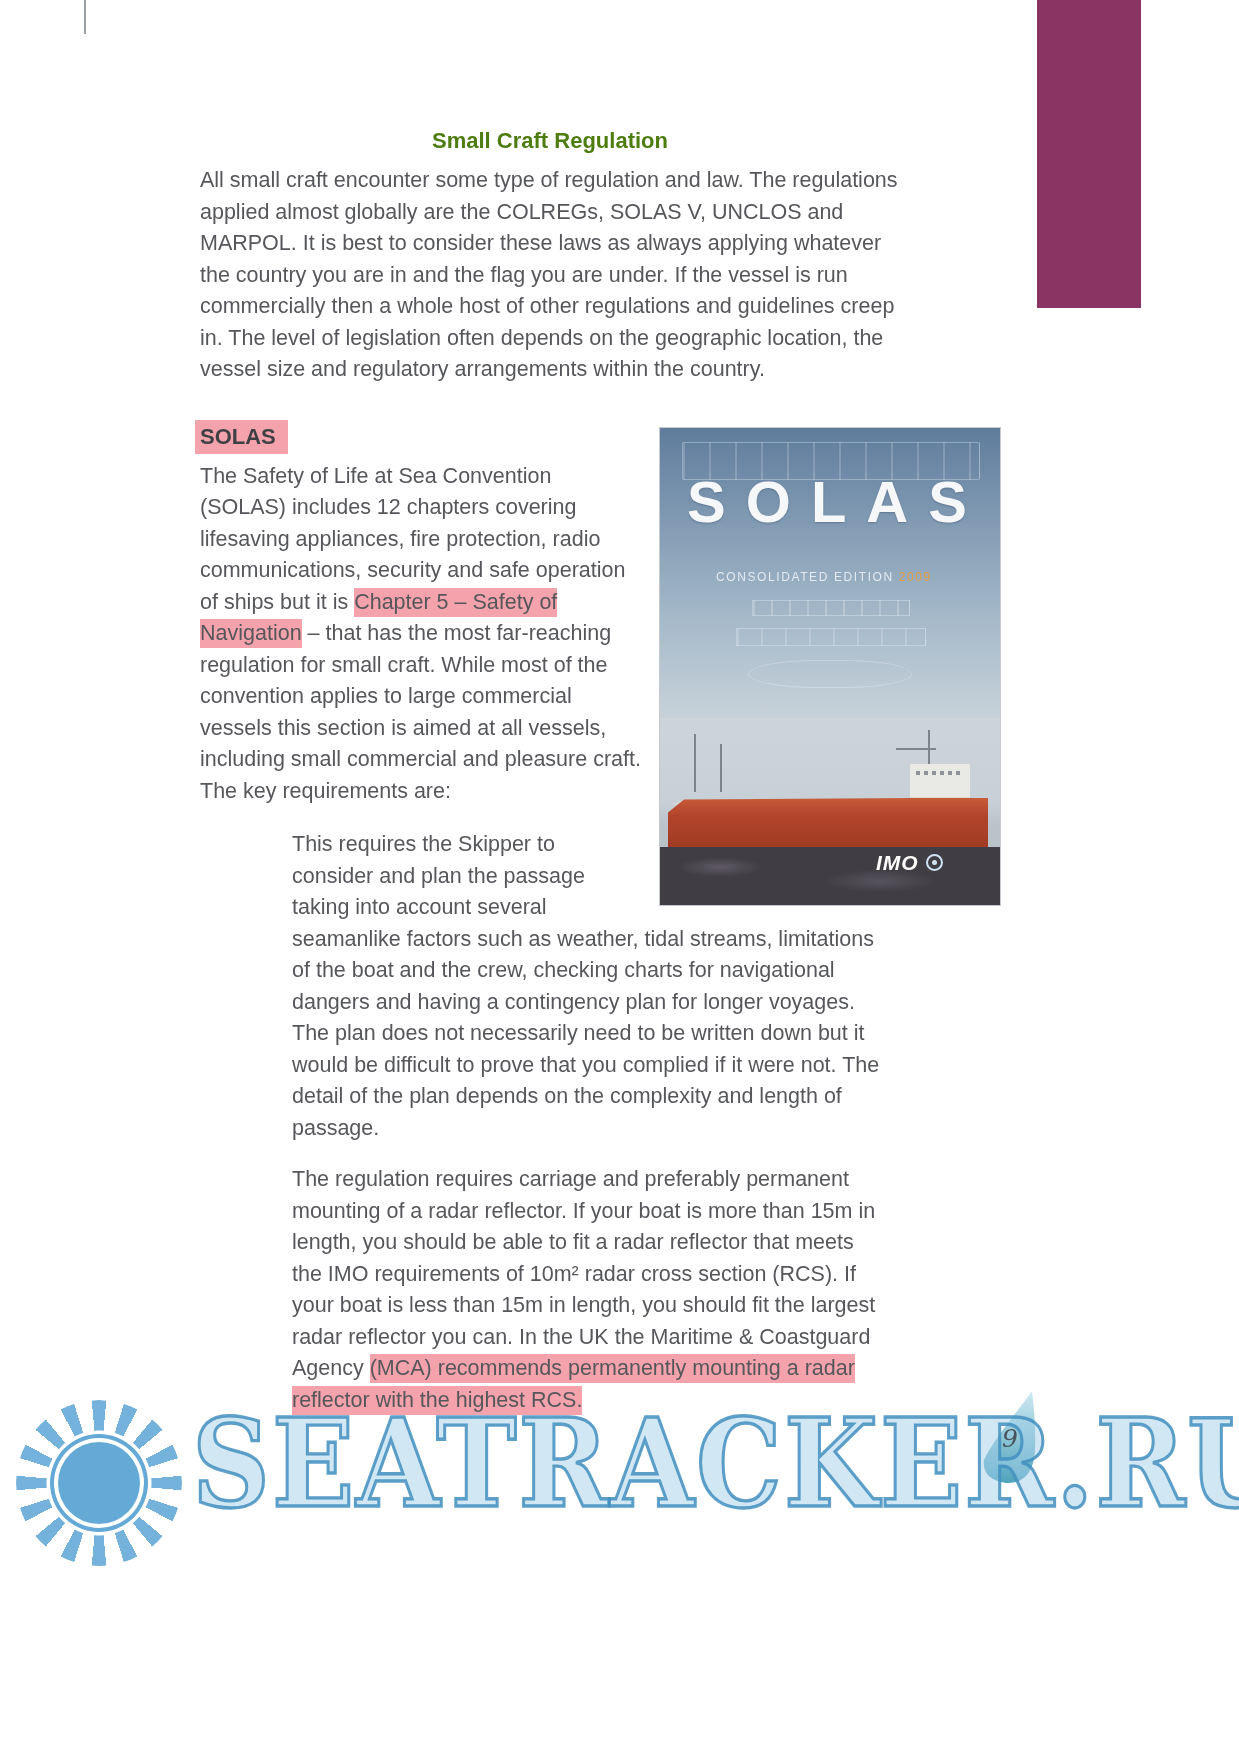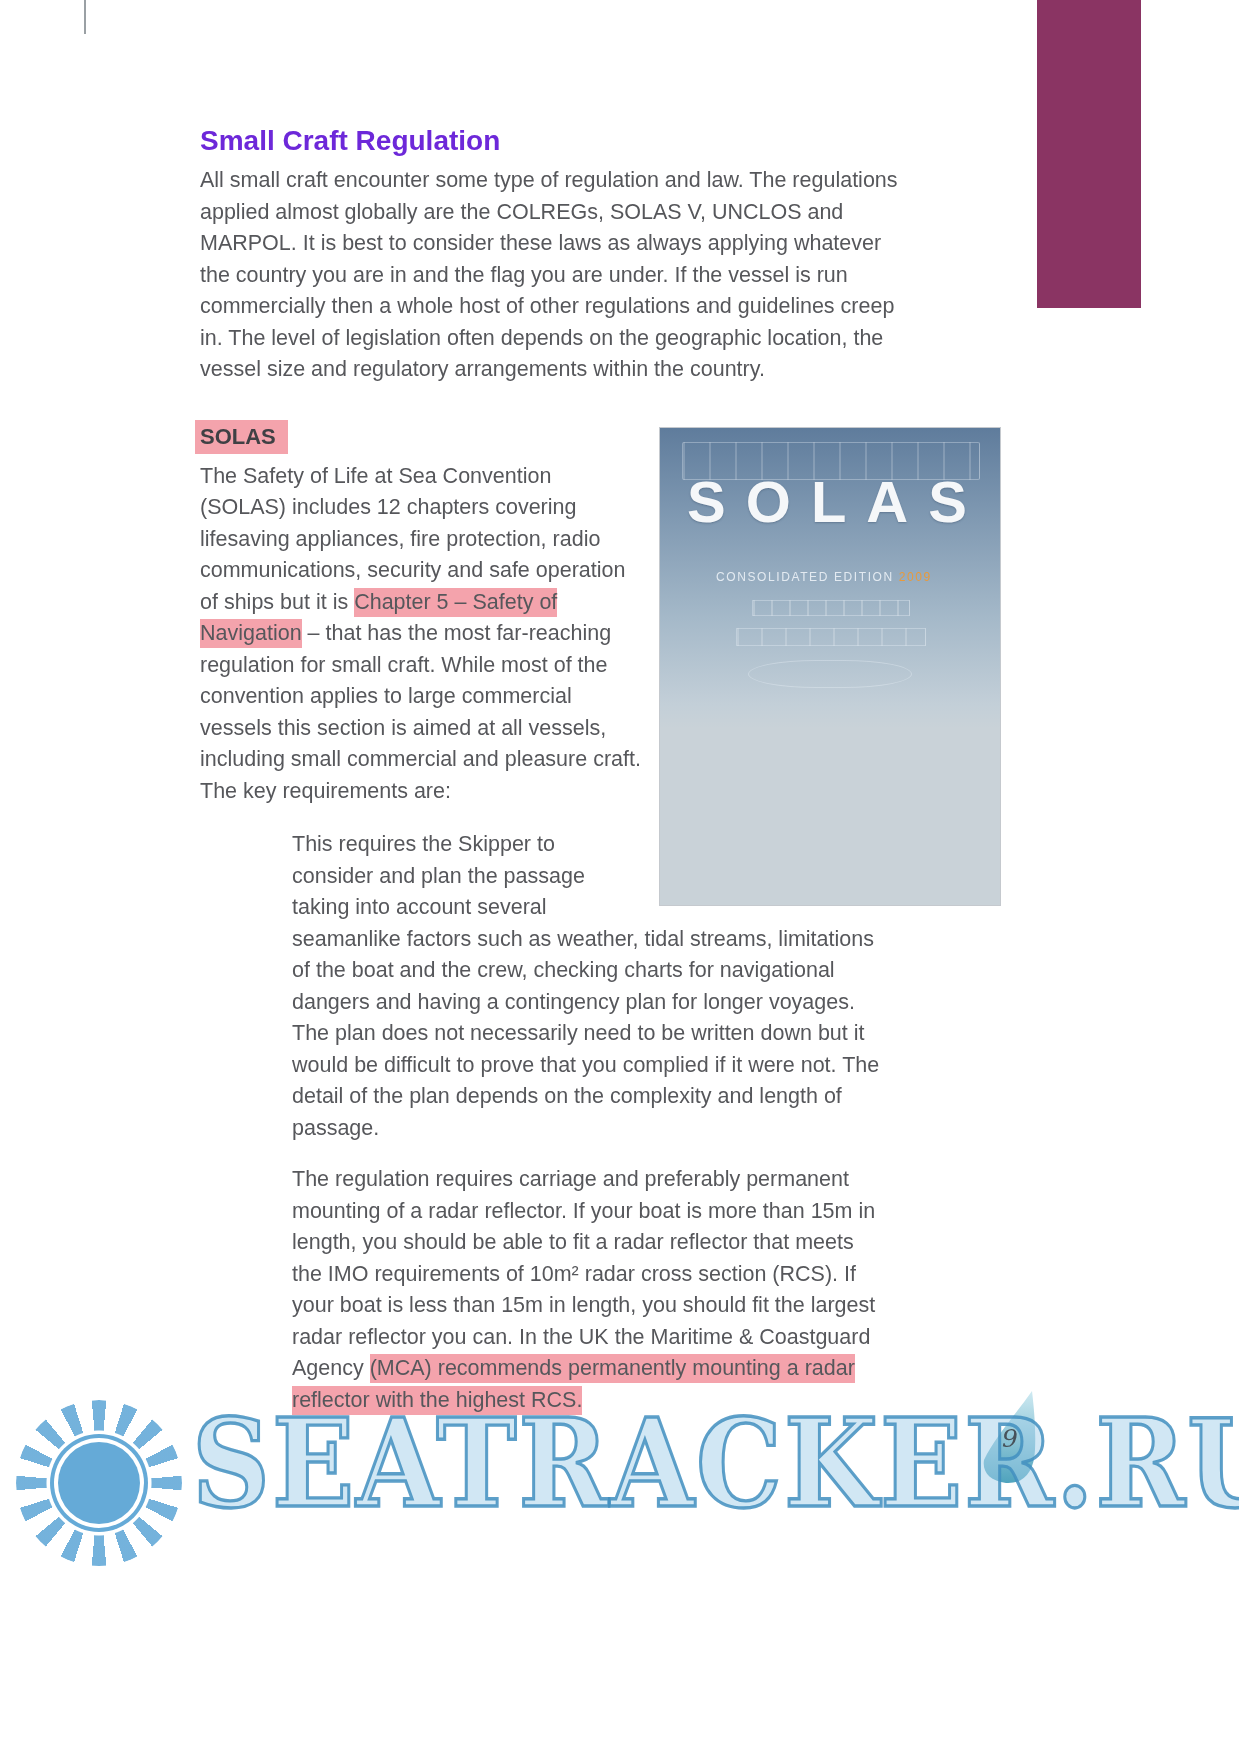--- a/index.html
+++ b/index.html
@@ -9,21 +9,21 @@
     background: #ffffff; overflow: hidden;
     font-family: "Liberation Sans", sans-serif;
   }
   .corner-block { position: absolute; left: 1037px; top: 0; width: 104px; height: 308px; background: #8a3463; }
   .tick-mark { position: absolute; left: 84px; top: 0; width: 2px; height: 34px; background: #9aa0a4; }
 
   .content {
     position: absolute; left: 200px; top: 126px; width: 700px;
     font-size: 21.5px; line-height: 31.5px; color: #56575b;
   }
-  .section-heading { font-size: 28px; line-height: 30px; font-weight: bold; color: #6d28d9; margin: 0 0 9px 0; }
+  .section-heading { font-size: 22px; line-height: 30px; font-weight: bold; color: #4d7c0f; margin: 0 0 9px 0; text-align: center; }
   .intro-body { margin: 0 0 34px 0; }
 
   .solas-heading {
     display: inline-block; background: #f4a3ac; color: #3f4044;
     font-size: 22px; font-weight: bold; line-height: 28px;
     padding: 3px 12px 3px 5px; margin: 0 0 7px -5px;
   }
   .hl { background: #f4a3ac; padding: 2px 0 3px; box-decoration-break: clone; -webkit-box-decoration-break: clone; }
   .solas-body { margin: 0 0 22px 0; }
 
@@ -123,20 +123,34 @@
     <div class="book-cover">
       <div class="schem schem-topship"></div>
       <div class="cover-title">SOLAS</div>
       <div class="cover-edition">
         <span>CONSOLIDATED EDITION</span>
         <span class="year">2009</span>
       </div>
       <div class="schem schem-row1"></div>
       <div class="schem schem-row2"></div>
       <div class="schem schem-hull"></div>
+      <div class="cover-photo">
+        <div class="crane c1"></div>
+        <div class="crane c2"></div>
+        <div class="crane c3"></div>
+        <div class="crane c4"></div>
+        <div class="superstructure"></div>
+        <div class="ship-deckline"></div>
+        <div class="ship-hull"></div>
+        <div class="dock"></div>
+        <div class="imo-logo">
+          <span class="imo-text">IMO</span>
+          <span class="imo-emblem"></span>
+        </div>
+      </div>
     </div>
 
     <div class="solas-heading">SOLAS</div>
     <p class="solas-body"><span>The Safety of Life at Sea Convention (SOLAS) includes 12 chapters covering lifesaving appliances, fire protection, radio communications, security and safe operation of ships but it is </span><span class="hl">Chapter 5 – Safety of Navigation</span><span> – that has the most far-reaching regulation for small craft. While most of the convention applies to large commercial vessels this section is aimed at all vessels, including small commercial and pleasure craft. The key requirements are:</span></p>
 
     <div class="bullet">
       <div class="bullet-body">
         <p><span>This requires the Skipper to consider and plan the passage taking into account several seamanlike factors such as weather, tidal streams, limitations of the boat and the crew, checking charts for navigational dangers and having a contingency plan for longer voyages. The plan does not necessarily need to be written down but it would be difficult to prove that you complied if it were not. The detail of the plan depends on the complexity and length of passage.</span></p>
       </div>
     </div>

